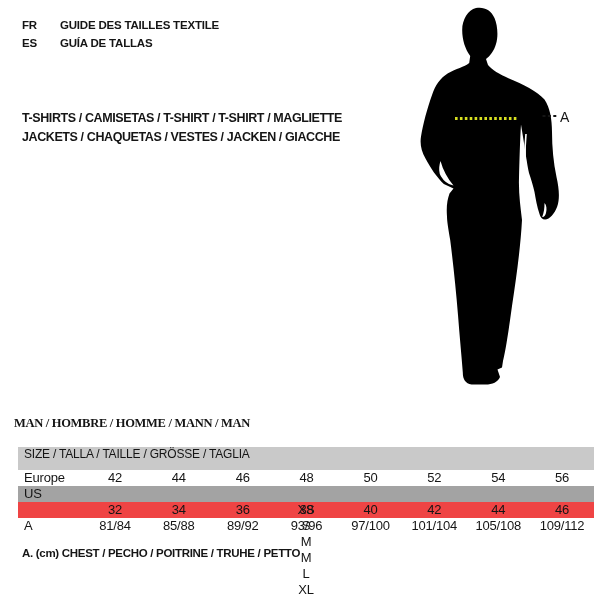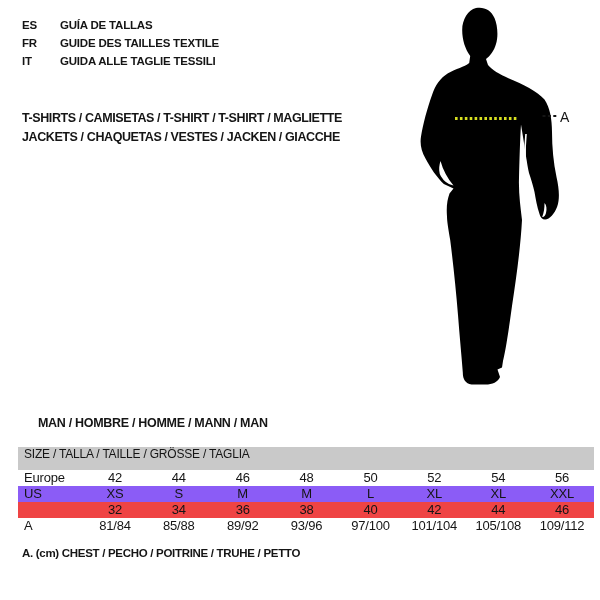--- a/index.html
+++ b/index.html
@@ -20,43 +20,42 @@
 
   
   .categories { left: 22px; top: 109px; }
   .cat-line { line-height: 19px; font-size: 12.5px; font-weight: 700; letter-spacing: -0.4px; white-space: nowrap; }
 
   
   svg.figure { left: 0; top: 0; width: 600px; height: 600px; }
   .measure-a-text { font-family: "Liberation Sans", sans-serif; font-size: 14px; }
 
   
-  .gender-label { left: 38px; top: 416px; font-size: 12.5px; font-weight: 700; letter-spacing: -0.3px; line-height: 14px; }
+  .gender-label { left: 14px; top: 416px; font-size: 12.5px; font-weight: 700; letter-spacing: -0.3px; line-height: 14px; font-family: Liberation Serif, serif; }
 
   
   .size-table { left: 18px; top: 447px; width: 576px; }
   .thead {
     height: 23px; line-height: 15px;
     padding-left: 6px; font-size: 12px; letter-spacing: -0.2px;
     box-sizing: border-box;
   }
   .trow { display: flex; height: 16px; line-height: 16px; font-size: 13px; letter-spacing: -0.2px; }
   .rlabel { width: 65px; padding-left: 6px; box-sizing: border-box; }
   .cell { flex: 1 1 0; text-align: center; }
 
   
   .footnote { left: 22px; top: 546px; font-size: 11.5px; font-weight: 700; letter-spacing: -0.3px; line-height: 14px; }
 </style>
 </head>
 <body style="background: rgb(255, 255, 255); color: rgb(21, 21, 21);">
 
 <div class="abs lang-list" id="langList">
+    <div class="lang-row"><span class="lang-code">FR</span><span>GUIDE DES TAILLES TEXTILE</span></div>
     <div class="lang-row"><span class="lang-code">ES</span><span>GUÍA DE TALLAS</span></div>
-    <div class="lang-row"><span class="lang-code">FR</span><span>GUIDE DES TAILLES TEXTILE</span></div>
-    <div class="lang-row"><span class="lang-code">IT</span><span>GUIDA ALLE TAGLIE TESSILI</span></div>
   </div>
 
 <div class="abs categories" id="catList">
     <div class="cat-line">T-SHIRTS / CAMISETAS / T-SHIRT / T-SHIRT / MAGLIETTE</div>
     <div class="cat-line">JACKETS / CHAQUETAS / VESTES / JACKEN / GIACCHE</div>
   </div>
 
 <svg class="abs figure" viewBox="0 0 600 600" aria-hidden="true">
   <path id="silhouettePath" fill="#000000" d="
     M 476 8
@@ -116,21 +115,21 @@
         <span class="rlabel">Europe</span>
         <span class="cell">42</span>
         <span class="cell">44</span>
         <span class="cell">46</span>
         <span class="cell">48</span>
         <span class="cell">50</span>
         <span class="cell">52</span>
         <span class="cell">54</span>
         <span class="cell">56</span>
       </div>
-      <div class="trow" style="background: #8b5cf6;">
+      <div class="trow" style="background: #a3a3a3; flex-direction: column;">
         <span class="rlabel">US</span>
         <span class="cell">XS</span>
         <span class="cell">S</span>
         <span class="cell">M</span>
         <span class="cell">M</span>
         <span class="cell">L</span>
         <span class="cell">XL</span>
         <span class="cell">XL</span>
         <span class="cell">XXL</span>
       </div>

